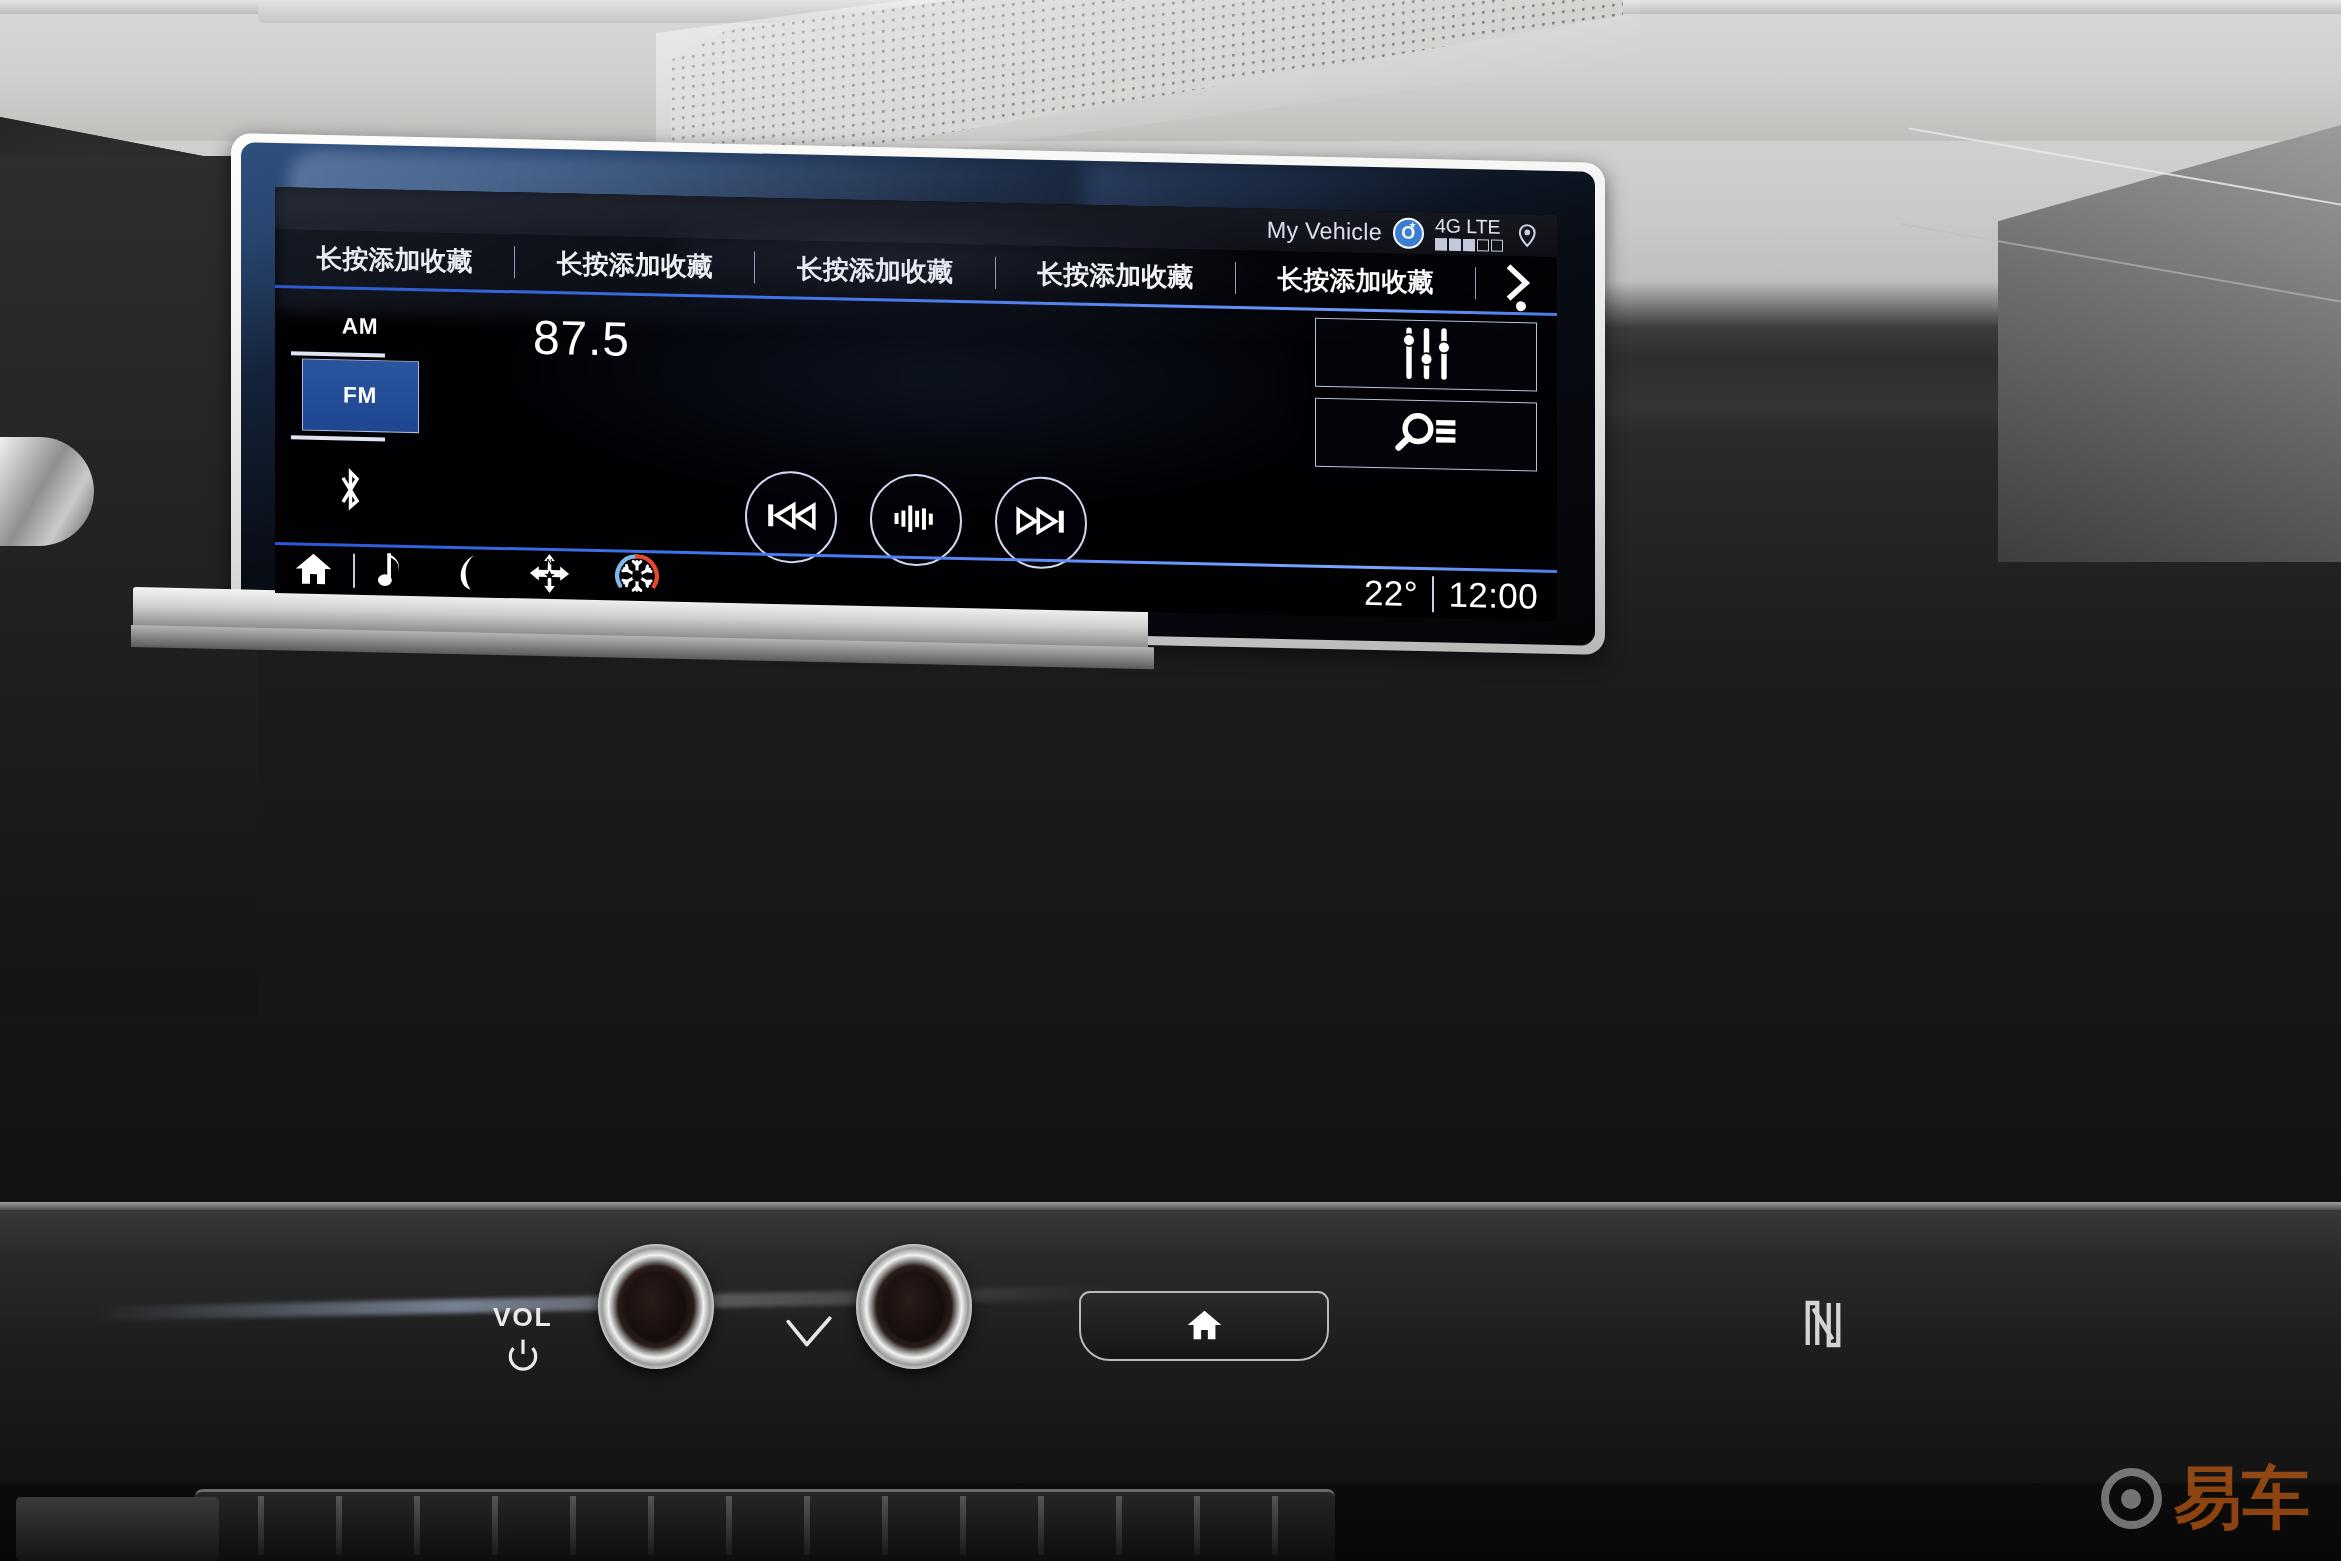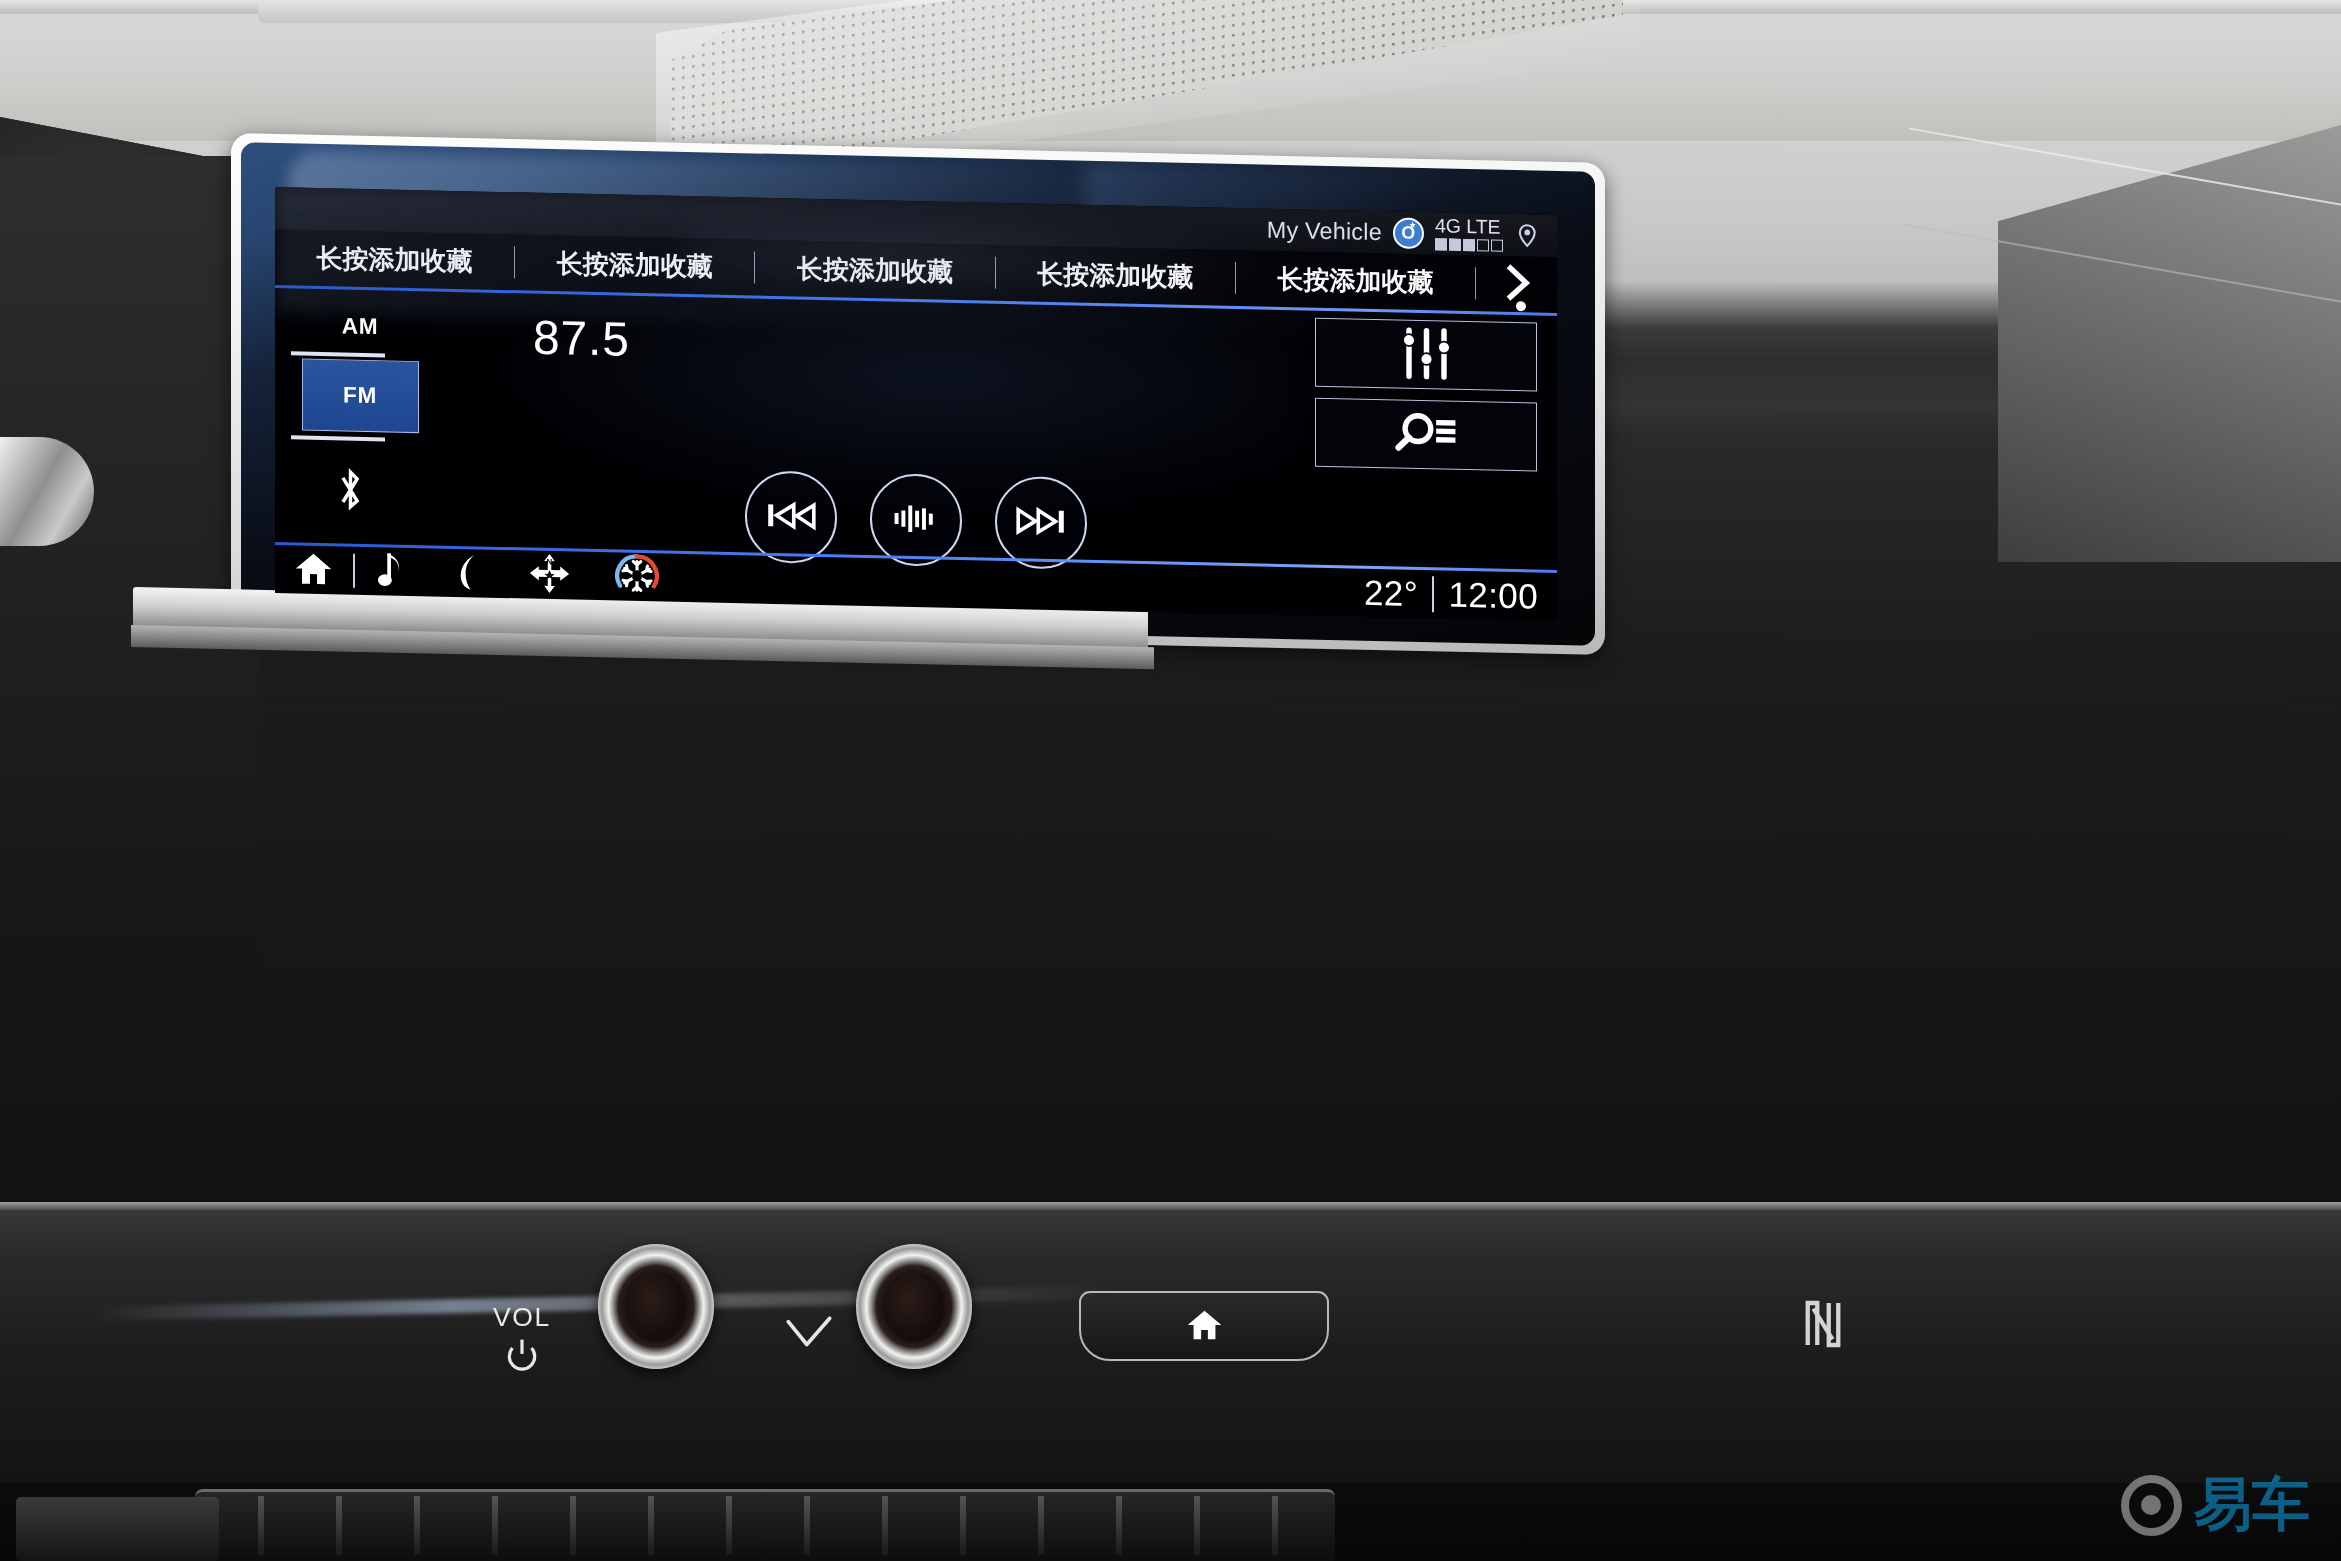--- a/index.html
+++ b/index.html
@@ -318,21 +318,21 @@
     background: linear-gradient(180deg,#9e9e9c,#4e4e4c);
   }
   .console-sheen {
     position: absolute; left: 94px; top: 94px; width: 1030px; height: 14px;
     background: linear-gradient(90deg, rgba(255,255,255,0), rgba(185,205,235,.55) 35%, rgba(255,255,255,.25) 60%, rgba(255,255,255,0));
     transform: rotate(-1.2deg);
     filter: blur(2.3px);
   }
   .vol-label {
     position: absolute; left: 493px; top: 1302px; z-index: 8;
-    color: #e9e9e7; font-size: 26.5px; font-weight: normal; letter-spacing: 1.6px;
+    color: #e9e9e7; font-size: 26.5px; font-weight: bold; letter-spacing: 1.6px;
     text-align: center;
   }
   .pwr-ico { margin-top: 4.7px; display:flex; justify-content:center;}
   .knob {
     position: absolute; z-index: 8;
     width: 116px; height: 125px; border-radius: 50%;
     background:
       radial-gradient(ellipse at 50% 50%, #120d0c 0%, #1c1312 38%, #2a1e1b 46%, #8d8d8b 52%, #f2f2f0 58%, #9a9a98 66%, #d8d8d6 72%, #6e6e6c 80%, #cfcfcd 88%, #4a4a48 100%);
     box-shadow: 0 4.7px 14px rgba(0,0,0,.7);
   }
@@ -390,21 +390,21 @@
     width: 61px; height: 61px; border-radius: 50%;
     border: 8.6px solid #c9c9c7;
     position: relative;
   }
   .wm-ring::after {
     content:""; position: absolute; left: 50%; top: 50%;
     transform: translate(-50%,-50%);
     width: 20px; height: 20px; border-radius: 50%;
     background: #c9c9c7;
   }
-  .wm-txt { font-size: 58px; color: #0ea5e9; font-weight: bold; font-family:"DejaVu Sans", sans-serif; }
+  .wm-txt { font-size: 68px; color: #f97316; font-weight: bold; font-family:"DejaVu Sans", sans-serif; }
 </style>
 </head>
 <body>
 
 <div id="dash">
   <div class="dash-top"></div>
   <div class="dash-seam"></div>
   <div class="dash-vent"></div>
   <div class="dash-vent2"></div>
   <div class="grille"></div>

